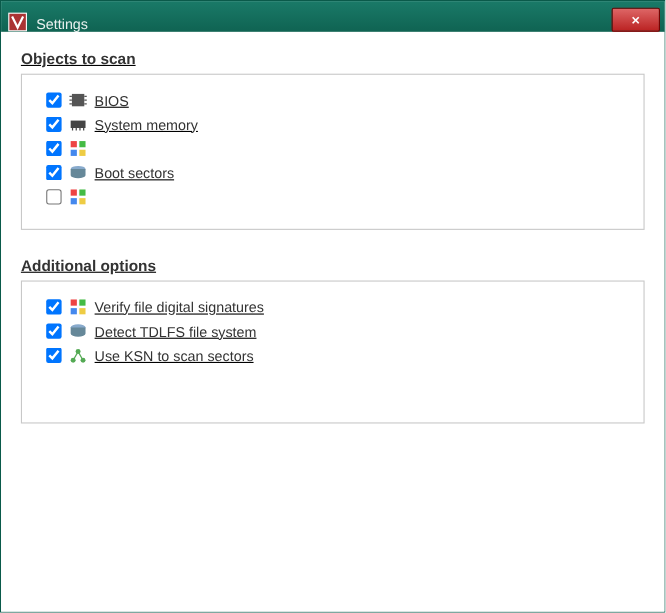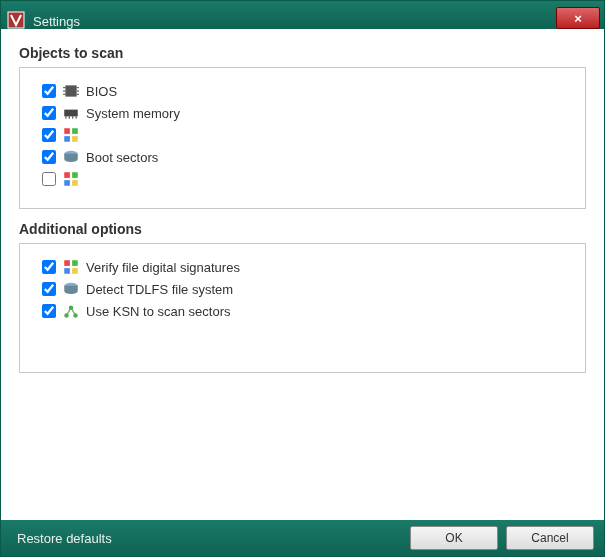--- a/index.html
+++ b/index.html
@@ -44,31 +44,32 @@
   align-items: center;
   justify-content: center;
   margin-right: 4px;
   cursor: pointer;
 }
 .content {
   flex: 1;
   background: #fff;
   padding: 16px 18px 10px 18px;
   overflow: auto;
+  text-decoration: underline;
 }
 .section-title {
   font-weight: bold;
   font-size: 14px;
   color: #333;
   margin-bottom: 6px;
 }
 .section-box {
   border: 1px solid #c8c8c8;
   padding: 12px 18px 18px 22px;
-  margin-bottom: 12px;
+  margin-bottom: 24px;
   min-height: 130px;
 }
 .opt-row {
   display: flex;
   align-items: center;
   gap: 6px;
   padding: 3px 0;
 }
 .opt-row input[type=checkbox] {
   width: 14px; height: 14px;
@@ -229,19 +230,14 @@
               <line x1="8" y1="5" x2="4" y2="12" stroke="#5a5"></line>
               <line x1="8" y1="5" x2="12" y2="12" stroke="#5a5"></line>
             </svg>
           </span>
         <span class="opt-label">Use KSN to scan sectors</span>
       </div>
     </div>
 
   </div>
 
-  <div class="footer">
-    <span class="restore">Restore defaults</span>
-    <button class="btn">OK</button>
-    <button class="btn">Cancel</button>
-  </div>
 
 </div>
 
 </body></html>

